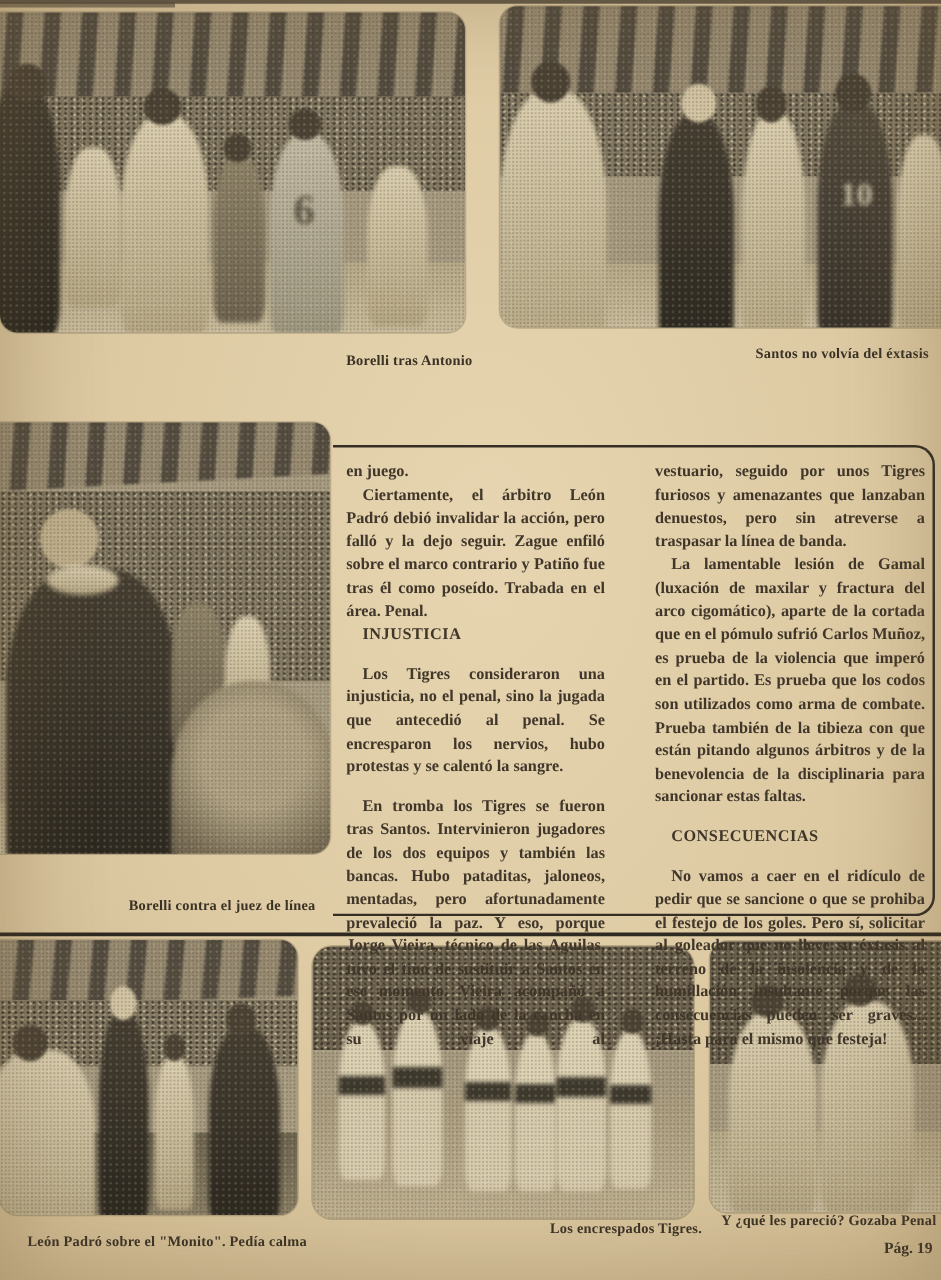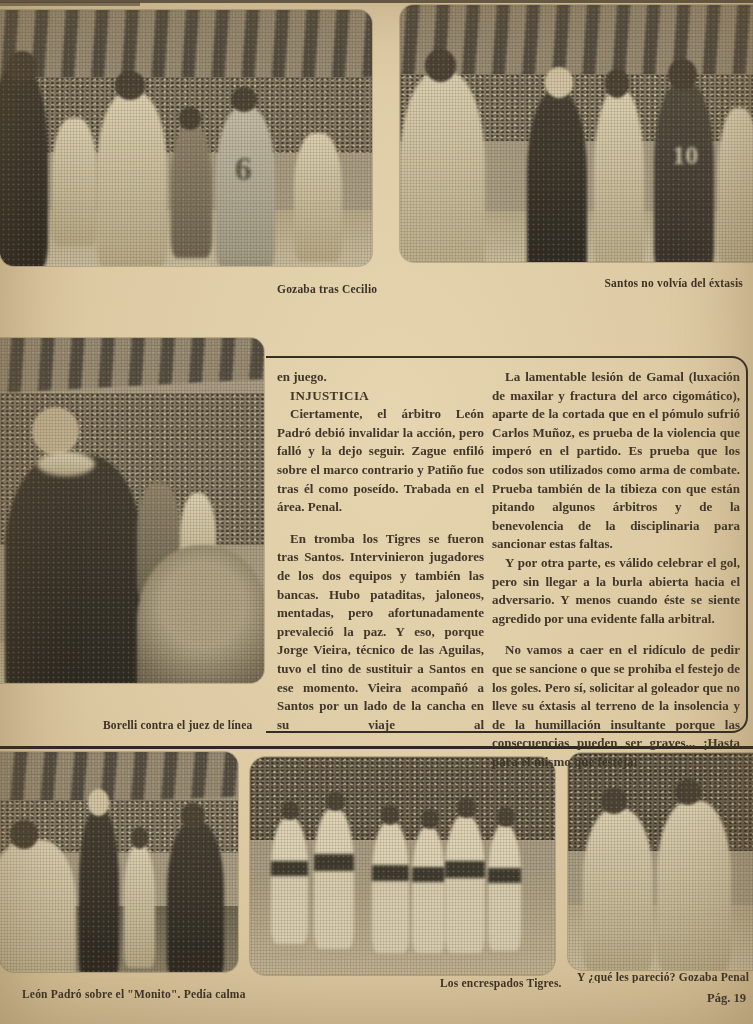--- a/index.html
+++ b/index.html
@@ -43,21 +43,21 @@
 
   
   .caption{position:absolute;font-size:11.5px;font-weight:700;letter-spacing:.2px;color:#3b3226;white-space:nowrap;}
 
   
   .textbox{
     position:absolute;left:266px;top:356px;width:482px;height:377px;box-sizing:border-box;
     border:2px solid #352e24;border-left:none;border-radius:0 16px 16px 0;
     padding:10px 6px 8px 11px;z-index:10;
   }
-  .cols{display:flex;gap:8px;height:100%;}
+  .cols{display:flex;gap:40px;height:100%;}
   .col{font-size:13px;font-weight:700;line-height:18.6px;text-align:justify;color:#40362a;}
   .col-left{flex:0 0 207px;}
   .col-right{flex:1;}
   .blk{margin:0;}
   .gap{margin-top:13px;}
   .para{text-indent:13px;}
   .no-indent{text-indent:0;}
   .heading{text-indent:13px;letter-spacing:.4px;}
   .justify-last{text-align-last:justify;}
 
@@ -80,21 +80,21 @@
   <div class="fig f-light" style="left:26%;top:32%;width:19%;height:70%;"></div>
   <div class="head h-dark" style="left:31%;top:24%;width:8%;height:11%;"></div>
   <div class="fig f-mid" style="left:46%;top:45%;width:11%;height:52%;"></div>
   <div class="head h-dark" style="left:48%;top:38%;width:6%;height:9%;"></div>
   <div class="fig f-light" style="left:58%;top:38%;width:16%;height:64%;background:linear-gradient(#c4bca6,#9e9780);">
     <span class="jersey-num" style="left:32%;top:26%;font-size:34px;">6</span>
   </div>
   <div class="head h-dark" style="left:62%;top:30%;width:7%;height:10%;"></div>
   <div class="fig f-light" style="left:79%;top:48%;width:13%;height:50%;"></div>
 </div>
-<div class="caption" style="left:277px;top:283px;">Gozaba tras Cecilio</div>
+<div class="caption" style="left:277px;top:283px;">Borelli tras Antonio</div>
 
 <div class="photo" style="left:400px;top:5px;width:353px;height:257px;border-radius:14px 0 0 14px;">
   <div class="stands"></div>
   <div class="crowd" style="top:27%;height:26%;"></div>
   <div class="floor" style="height:20%;"></div>
   <div class="fig f-light" style="left:0;top:26%;width:24%;height:85%;"></div>
   <div class="head h-dark" style="left:7%;top:17%;width:9%;height:13%;"></div>
   <div class="fig f-dark" style="left:36%;top:34%;width:17%;height:75%;"></div>
   <div class="head h-light" style="left:41%;top:24%;width:8%;height:12%;"></div>
   <div class="fig f-light" style="left:55%;top:33%;width:14%;height:74%;"></div>
@@ -117,27 +117,29 @@
   <div class="fig f-mid" style="left:52%;top:42%;width:16%;height:34%;"></div>
   <div class="fig f-light" style="left:68%;top:45%;width:14%;height:30%;"></div>
   <div class="fig f-mid" style="left:52%;top:60%;width:50%;height:46%;border-radius:48% 48% 10% 10%;background:radial-gradient(circle at 50% 38%,#b0a384 0 35%,#7d7159 70%,#5e5443 100%);"></div>
 </div>
 <div class="caption" style="left:103px;top:719px;">Borelli contra el juez de línea</div>
 
 <div class="textbox">
   <div class="cols">
     <div class="col col-left">
       <p class="blk no-indent">en juego.</p>
+      <p class="blk para">Ciertamente, el árbitro León Padró debió invalidar la acción, pero falló y la dejo seguir. Zague enfiló sobre el marco contrario y Patiño fue tras él como poseído. Trabada en el área. Penal.</p>
       <p class="blk heading">INJUSTICIA</p>
-      <p class="blk para">Ciertamente, el árbitro León Padró debió invalidar la acción, pero falló y la dejo seguir. Zague enfiló sobre el marco contrario y Patiño fue tras él como poseído. Trabada en el área. Penal.</p>
+      <p class="blk para gap">Los Tigres consideraron una injusticia, no el penal, sino la jugada que antecedió al penal. Se encresparon los nervios, hubo protestas y se calentó la sangre.</p>
       <p class="blk para gap justify-last">En tromba los Tigres se fueron tras Santos. Intervinieron jugadores de los dos equipos y también las bancas. Hubo pataditas, jaloneos, mentadas, pero afortunadamente prevaleció la paz. Y eso, porque Jorge Vieira, técnico de las Aguilas, tuvo el tino de sustituir a Santos en ese momento. Vieira acompañó a Santos por un lado de la cancha en su viaje al</p>
     </div>
     <div class="col col-right">
+      <p class="blk no-indent">vestuario, seguido por unos Tigres furiosos y amenazantes que lanzaban denuestos, pero sin atreverse a traspasar la línea de banda.</p>
       <p class="blk para">La lamentable lesión de Gamal (luxación de maxilar y fractura del arco cigomático), aparte de la cortada que en el pómulo sufrió Carlos Muñoz, es prueba de la violencia que imperó en el partido. Es prueba que los codos son utilizados como arma de combate. Prueba también de la tibieza con que están pitando algunos árbitros y de la benevolencia de la disciplinaria para sancionar estas faltas.</p>
-      <p class="blk para">Y por otra parte, es válido celebrar el gol, pero sin llegar a la burla abierta hacia el adversario. Y menos cuando éste se siente agredido por una evidente falla arbitral.</p>
+      <p class="blk heading gap">CONSECUENCIAS</p>
       <p class="blk para gap">No vamos a caer en el ridículo de pedir que se sancione o que se prohiba el festejo de los goles. Pero sí, solicitar al goleador que no lleve su éxtasis al terreno de la insolencia y de la humillación insultante porque las consecuencias pueden ser graves... ¡Hasta para el mismo que festeja!</p>
     </div>
   </div>
 </div>
 
 <div class="rule"></div>
 
 <div class="photo" style="left:0;top:752px;width:238px;height:220px;border-radius:0 14px 14px 14px;">
   <div class="stands" style="height:28%;transform:rotate(-2deg);"></div>
   <div class="crowd" style="top:22%;height:24%;"></div>

